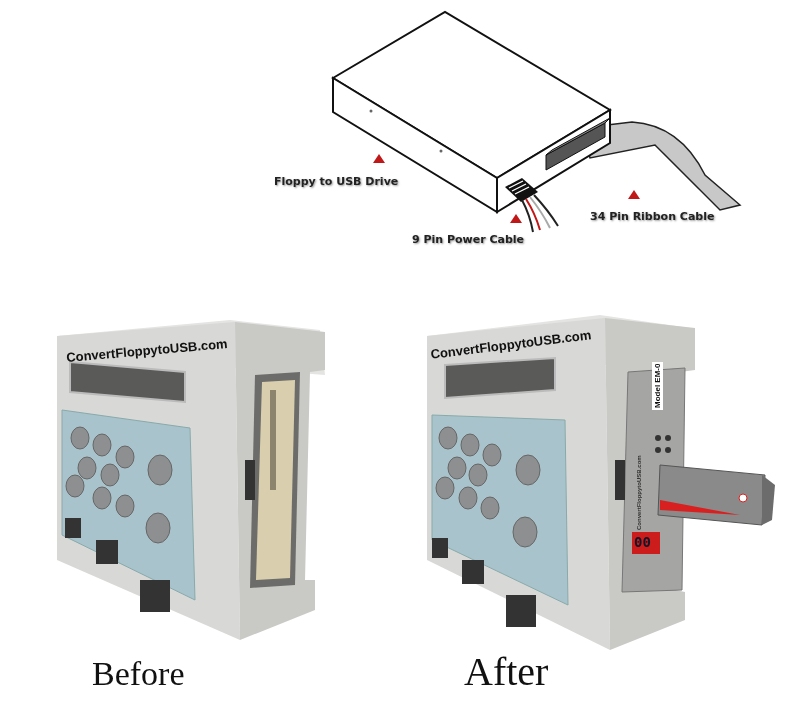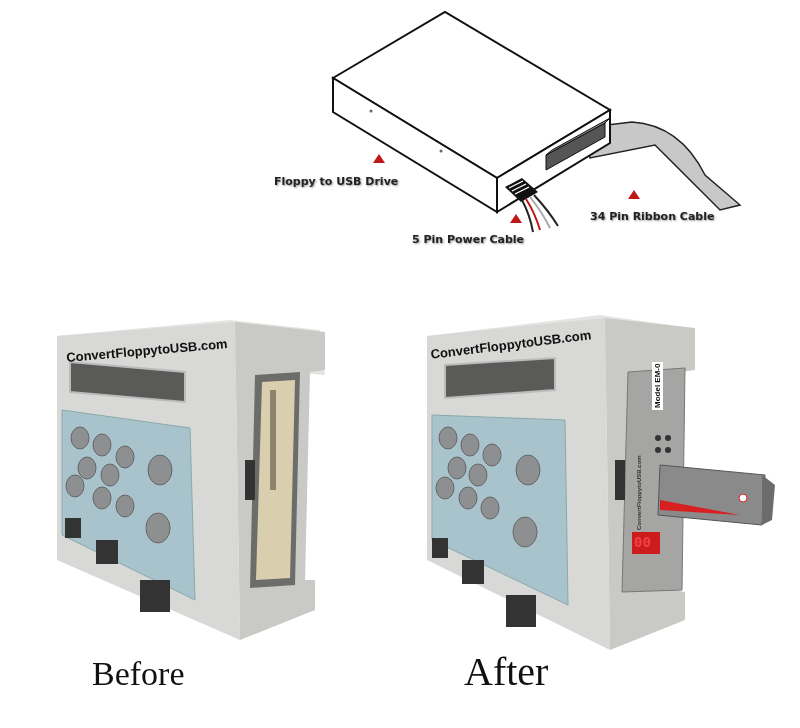--- a/index.html
+++ b/index.html
@@ -39,21 +39,21 @@
 
     <path d="M262,200 Q270,215 273,232" stroke="#222" stroke-width="2" fill="none"></path>
     <path d="M266,199 Q275,213 280,230" stroke="#c01818" stroke-width="2" fill="none"></path>
     <path d="M270,197 Q282,212 290,228" stroke="#aaa" stroke-width="2" fill="none"></path>
     <path d="M274,195 Q288,210 298,226" stroke="#222" stroke-width="2" fill="none"></path>
   </svg>
   <div class="arrow" style="left:113px;top:154px;"></div>
   <div class="arrow" style="left:250px;top:214px;"></div>
   <div class="arrow" style="left:368px;top:190px;"></div>
   <div class="callout" style="left:14px;top:175px;">Floppy to USB Drive</div>
-  <div class="callout" style="left:152px;top:233px;">5 Pin Power Cable</div>
+  <div class="callout" style="left:152px;top:233px;">9 Pin Power Cable</div>
   <div class="callout" style="left:330px;top:210px;text-align:right;">34 Pin Ribbon Cable</div>
 </div>
 
 <div class="unit" style="left:40px;top:310px;width:300px;height:340px;">
   <svg width="300" height="340" viewBox="0 0 300 340">
 
     <polygon points="17,26 190,10 280,20 285,65 195,58 17,80" fill="#e4e4e2"></polygon>
 
     <polygon points="17,26 195,12 200,330 17,250" fill="#d8d8d6"></polygon>
 
@@ -121,15 +121,15 @@
       <ellipse cx="118" cy="160" rx="12" ry="15"></ellipse>
         <ellipse cx="115" cy="222" rx="12" ry="15"></ellipse>
     </g>
     <rect x="22" y="228" width="16" height="20" fill="#333"></rect>
     <rect x="52" y="250" width="22" height="24" fill="#333"></rect>
     <rect x="96" y="285" width="30" height="32" fill="#333"></rect>
   </svg>
   <div class="brand" style="left:20px;top:27px;font-size:13px;transform:rotate(-7deg);">ConvertFloppytoUSB.com</div>
   <div class="brand" style="left:242px;top:100px;font-size:8px;background:#fff;padding:1px 2px;transform:rotate(-90deg);transform-origin:left top;">Model EM-0</div>
   <div class="brand" style="left:226px;top:220px;font-size:6px;color:#333;transform:rotate(-90deg);transform-origin:left top;">ConvertFloppytoUSB.com</div>
-  <div class="brand" style="left:224px;top:224px;font-size:14px;color:#ef4444;font-family:'DejaVu Sans Mono',monospace;">00</div>
+  <div class="brand" style="left:224px;top:224px;font-size:14px;color:#0f172a;font-family:'DejaVu Sans Mono',monospace;">00</div>
 </div>
 <div class="caption" style="left:428px;top:648px;font-size:40px;">After</div>
 
 </body></html>

